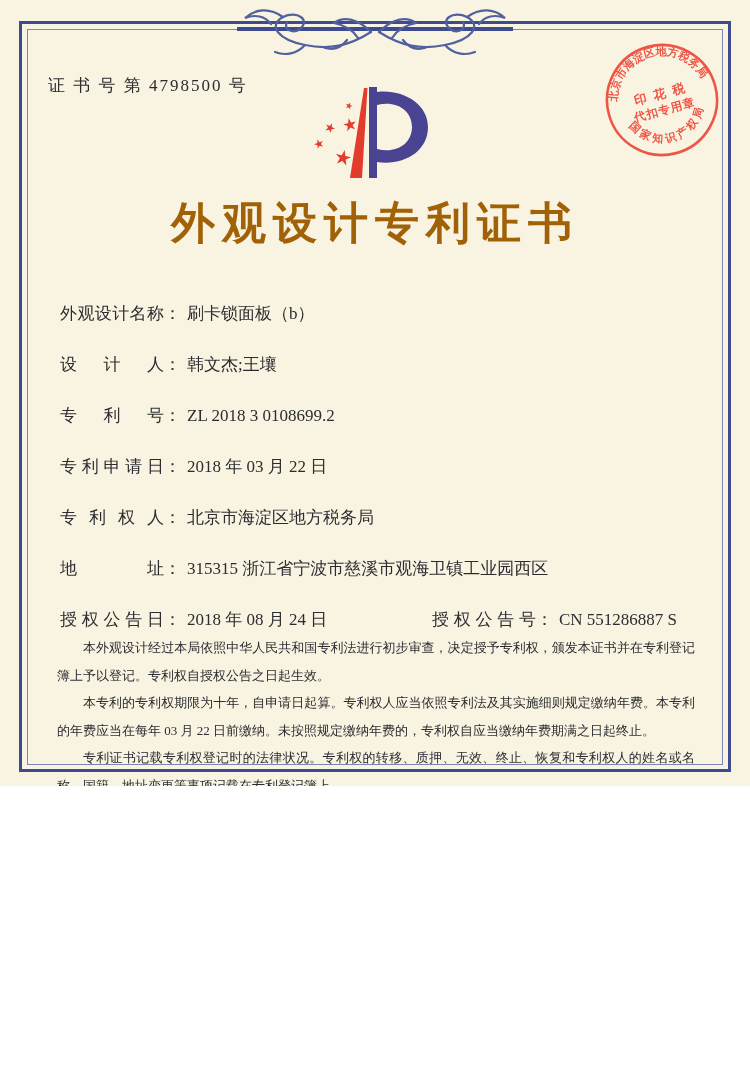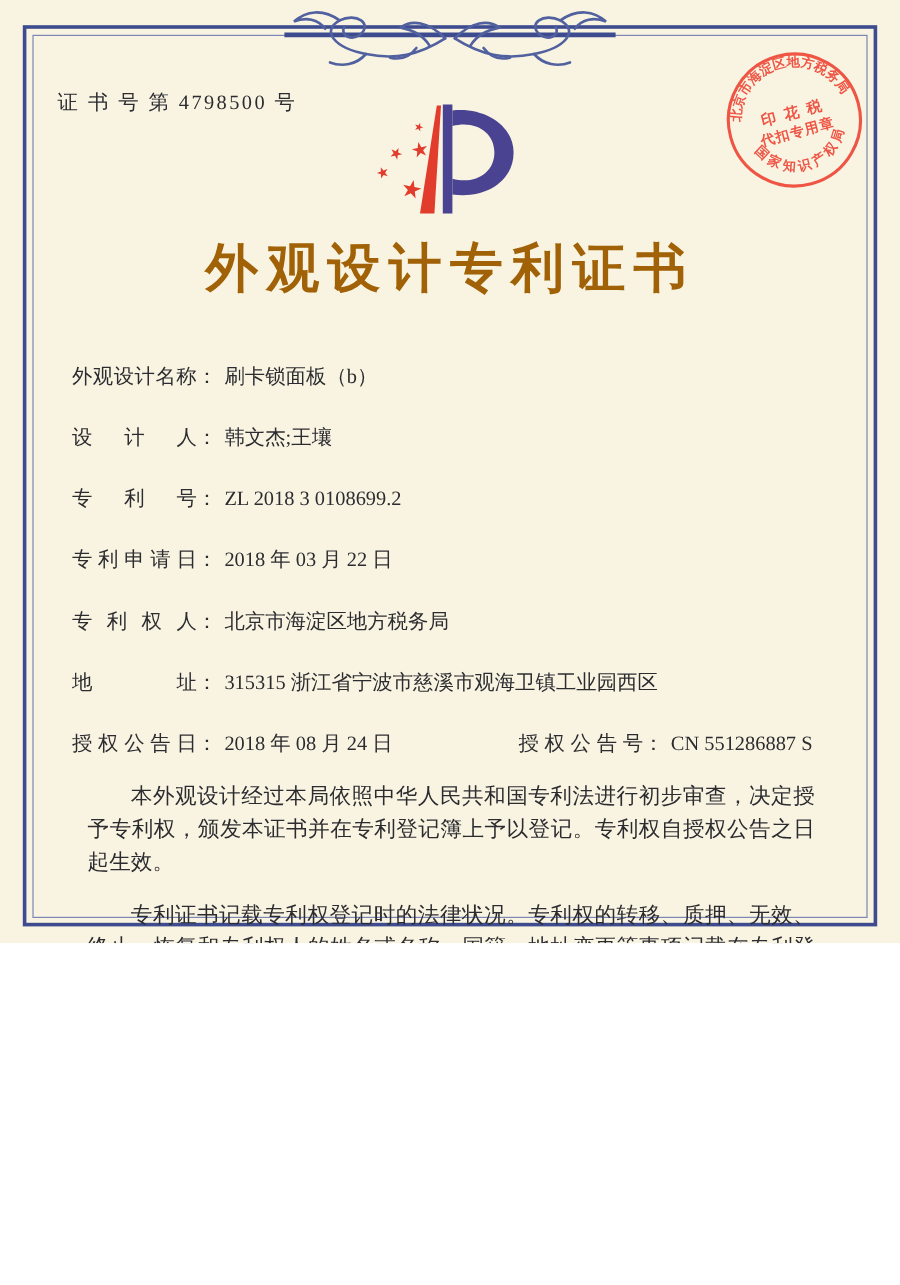--- a/index.html
+++ b/index.html
@@ -29,21 +29,21 @@
   .title{position:absolute;left:0;right:0;top:194px;text-align:center;font-size:44px;font-weight:700;letter-spacing:7px;color:#a16207;z-index:4;}
   
   .fields{position:absolute;left:60px;top:302px;width:636px;z-index:4;font-size:17px;}
   .field-row{height:51px;white-space:nowrap;}
   .flabel{display:inline-flex;justify-content:space-between;width:104px;vertical-align:bottom;}
   .colon{margin-right:6px;}
   .grant-row{display:flex;}
   .grant-left{width:372px;}
   
   .body-text{position:absolute;left:57px;top:634px;width:638px;z-index:4;}
-  .body-text p{margin:16px;font-size:18px;line-height:27.5px;text-align:justify;text-indent:2em;color:#2c2c30;}
+  .body-text p{margin:0;font-size:13px;line-height:27.5px;text-align:justify;text-indent:2em;color:#2c2c30;}
   
   .barcode{position:absolute;left:60px;top:842px;width:216px;height:13px;z-index:4;
     background-image:
       repeating-linear-gradient(90deg,#26262a 0 2px,transparent 2px 4px),
       repeating-linear-gradient(90deg,#26262a 0 1px,transparent 1px 6px),
       repeating-linear-gradient(90deg,transparent 0 5px,#26262a 5px 7px,transparent 7px 13px);
   }
   .signer{position:absolute;left:60px;top:893px;z-index:4;font-size:18px;line-height:33px;letter-spacing:3px;color:#2b2b30;}
   .signature{position:absolute;left:192px;top:866px;width:210px;height:100px;z-index:4;}
   .seal{position:absolute;left:445px;top:822px;width:200px;height:200px;z-index:5;opacity:.95;}
@@ -207,20 +207,21 @@
             <span>公</span>
             <span>告</span>
             <span>号</span>
           </span><span class="colon">：</span><span class="fvalue">CN 551286887 S</span>
       </span>
     </div>
   </div>
 
   <div class="body-text">
     <p>本外观设计经过本局依照中华人民共和国专利法进行初步审查，决定授予专利权，颁发本证书并在专利登记簿上予以登记。专利权自授权公告之日起生效。</p>
+    <p>本专利的专利权期限为十年，自申请日起算。专利权人应当依照专利法及其实施细则规定缴纳年费。本专利的年费应当在每年 03 月 22 日前缴纳。未按照规定缴纳年费的，专利权自应当缴纳年费期满之日起终止。</p>
     <p>专利证书记载专利权登记时的法律状况。专利权的转移、质押、无效、终止、恢复和专利权人的姓名或名称、国籍、地址变更等事项记载在专利登记簿上。</p>
   </div>
 
   <div class="barcode"></div>
 
 
   <svg class="signature" viewBox="0 0 210 100">
     <g fill="none" stroke="#2b2b33" stroke-width="3.6" stroke-linecap="round">
       <path d="M42 10 C34 34 32 62 40 92"></path>
       <path d="M22 30 C44 16 60 22 57 38 C55 53 33 55 26 45"></path>

